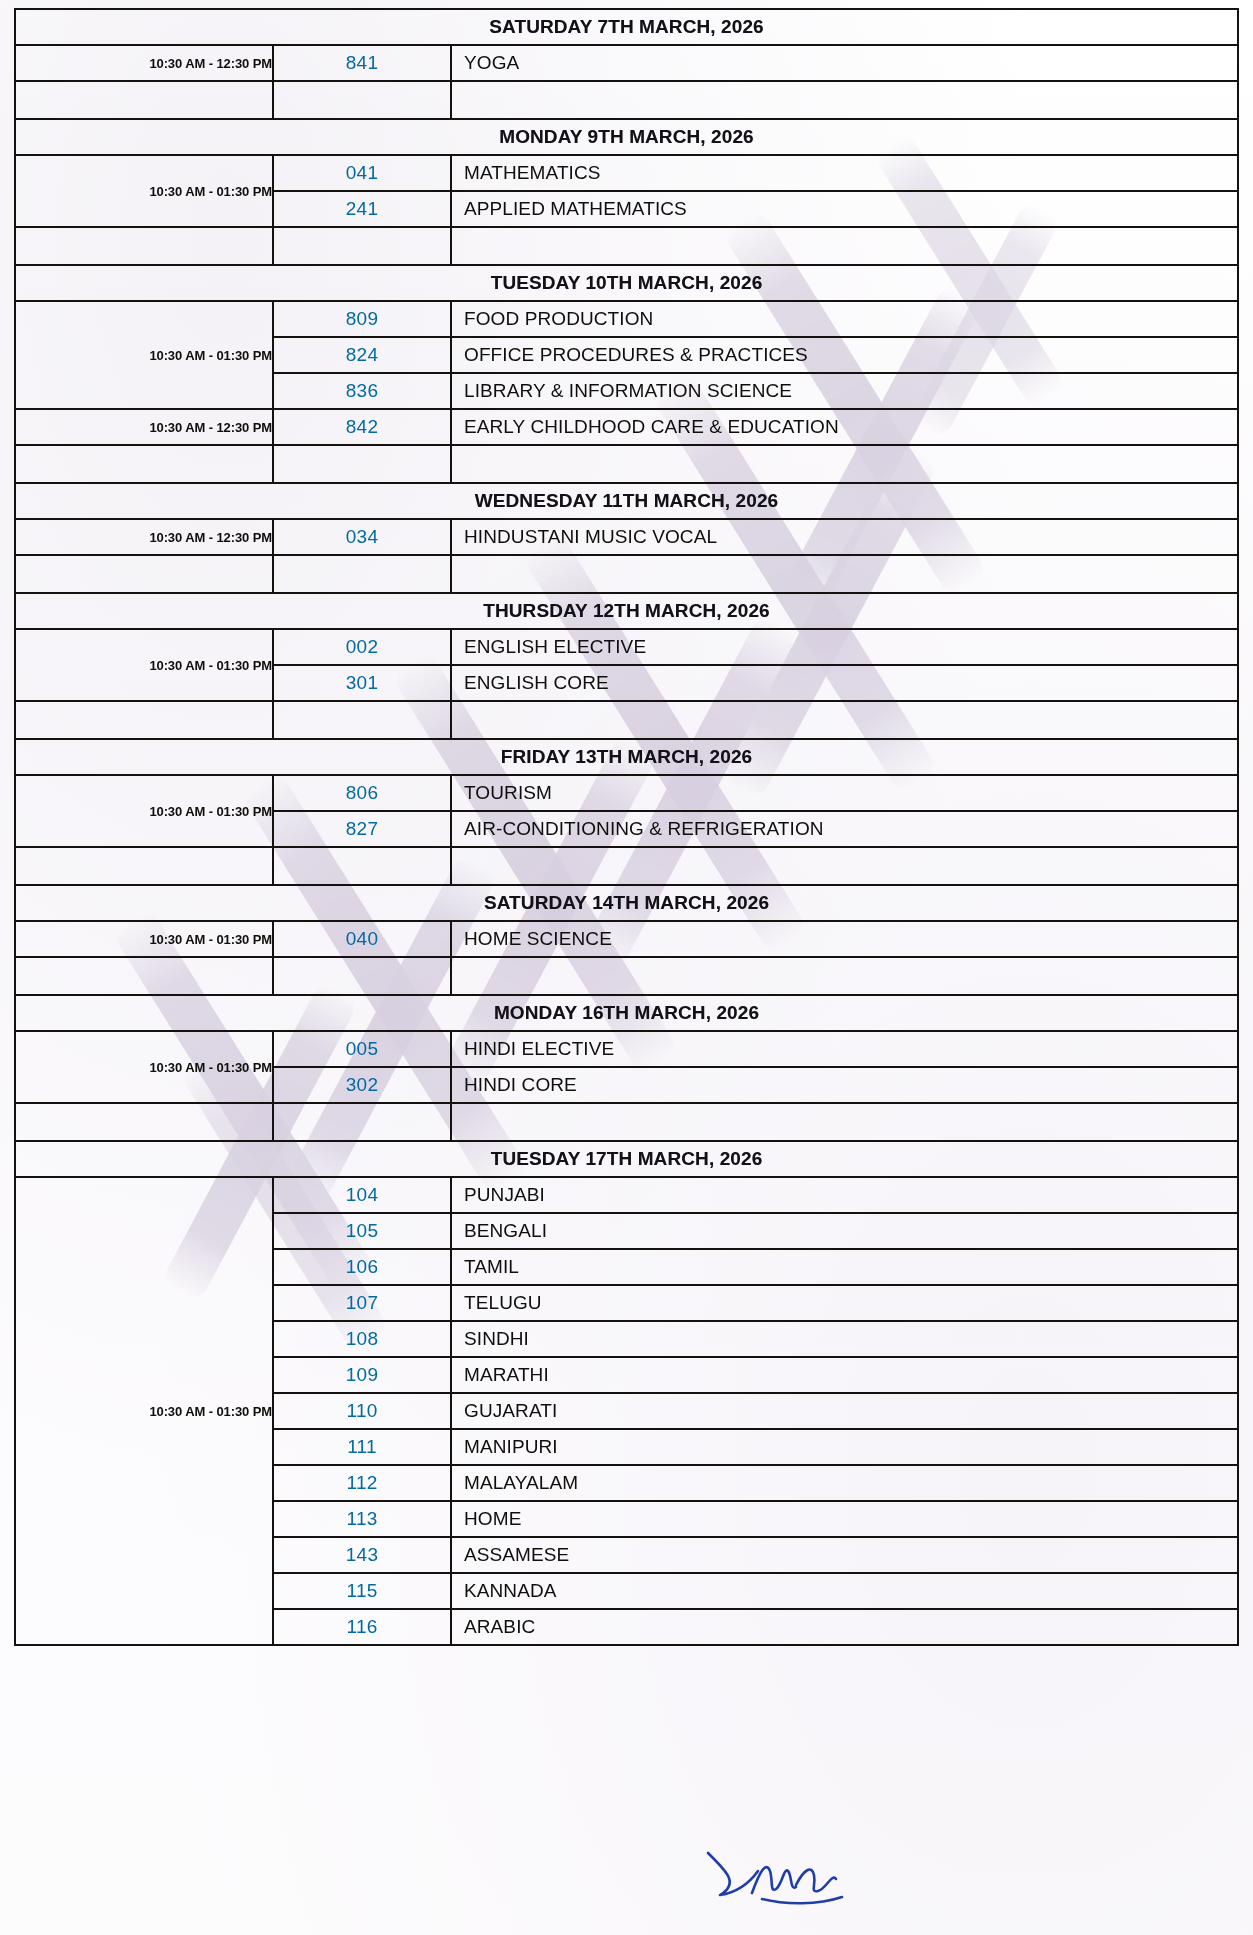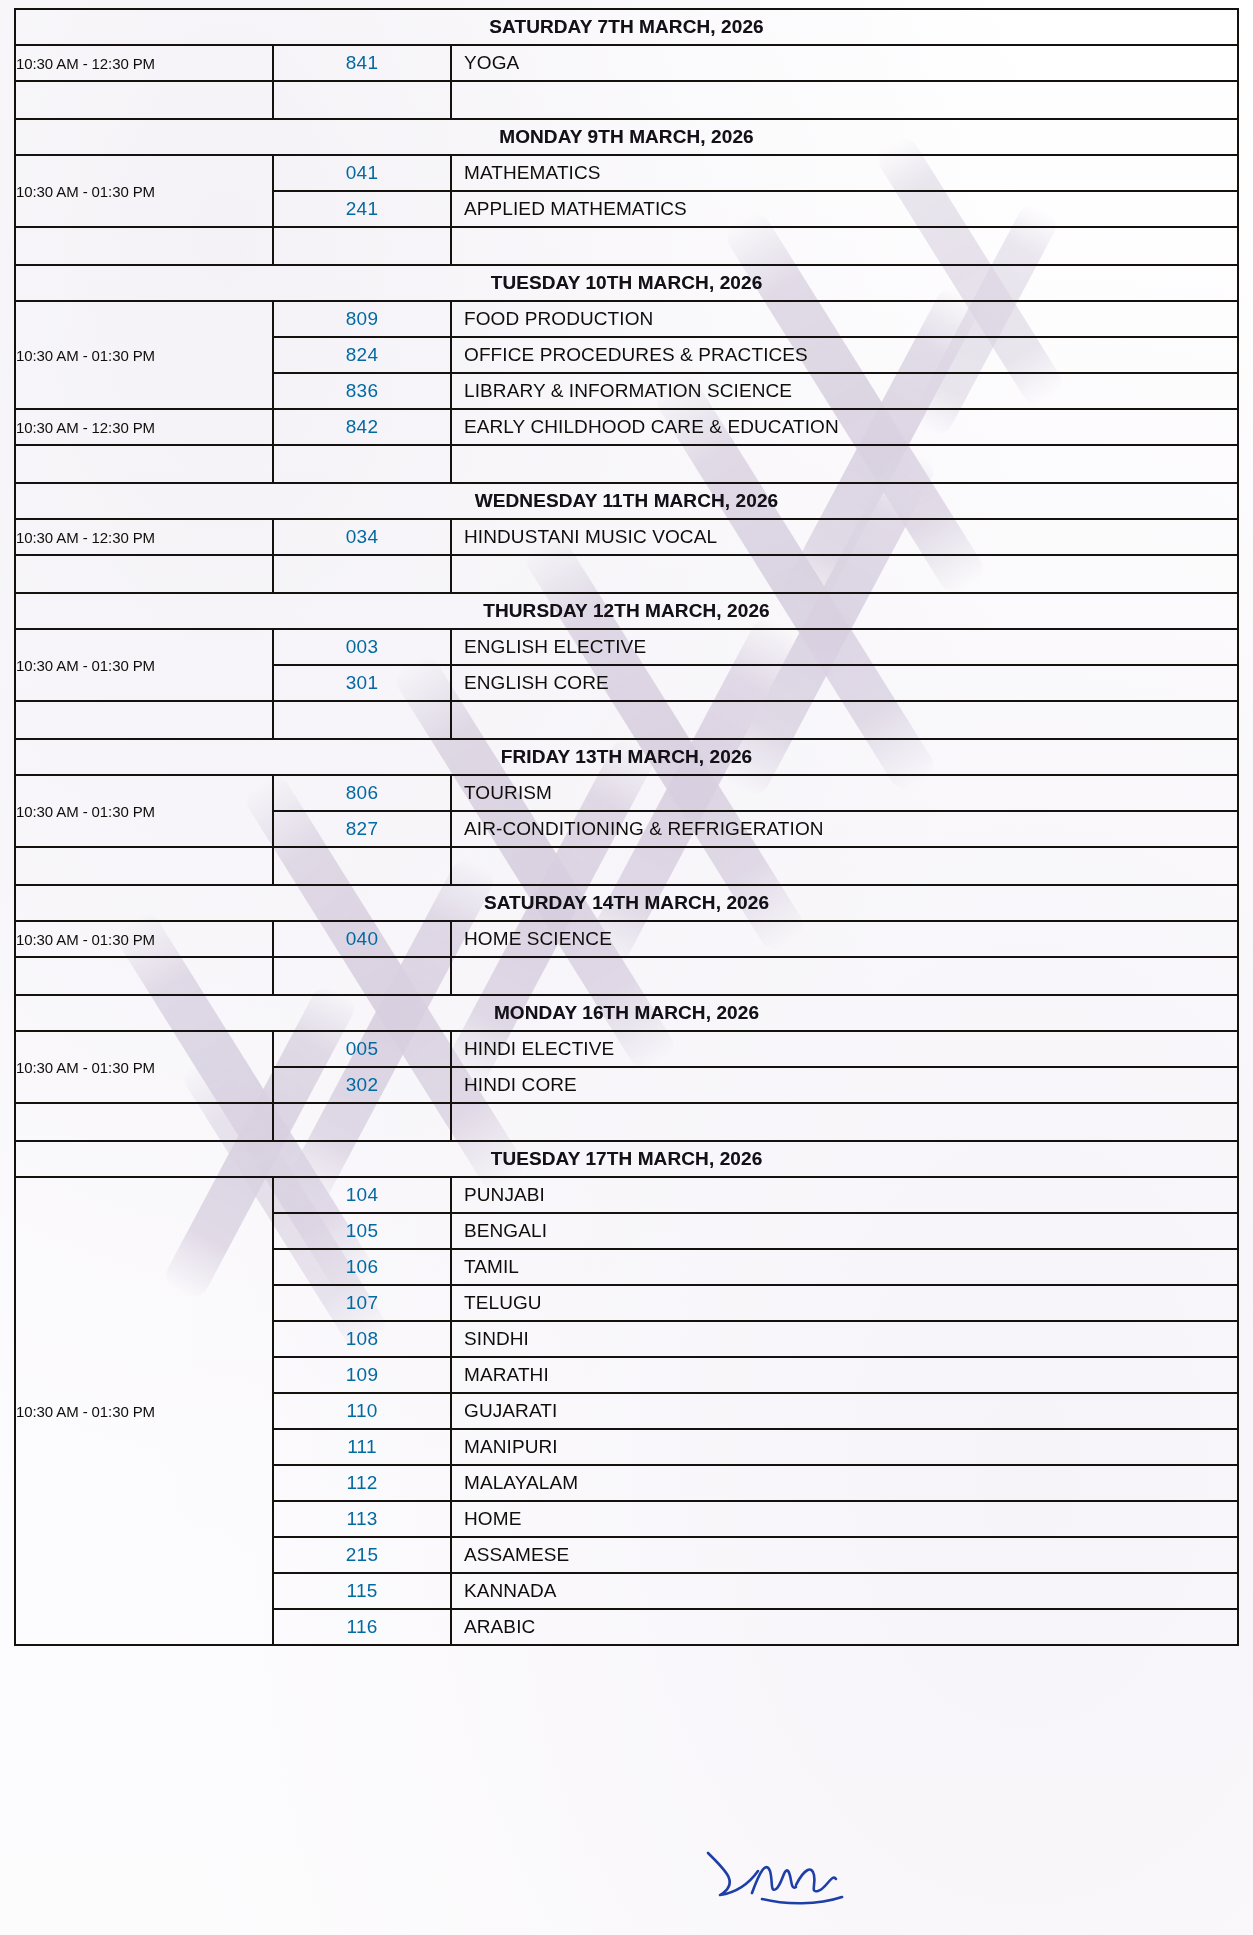--- a/index.html
+++ b/index.html
@@ -71,23 +71,23 @@
     text-align: center;
     font-weight: bold;
     font-size: 19px;
     letter-spacing: .1px;
     color: #141018;
     height: 34px;
     padding: 3px 0 5px 0;
     text-shadow: 0 0 .4px rgba(0,0,0,.35);
   }
   .cell-time {
-    text-align: left;
-    font-weight: normal;
-    font-size: 15px;
+    text-align: right;
+    font-weight: bold;
+    font-size: 13px;
     color: #100e0c;
     letter-spacing: -.1px;
     white-space: nowrap;
   }
   .cell-code {
     text-align: center;
     font-size: 19px;
     color: #0369a1;
     letter-spacing: .2px;
   }
@@ -215,21 +215,21 @@
           <tr class="spacer-row">
             <td>&nbsp;</td>
             <td>&nbsp;</td>
             <td>&nbsp;</td>
           </tr>
           <tr class="day-head">
             <td colspan="3">THURSDAY 12TH MARCH, 2026</td>
           </tr>
           <tr class="data-row">
             <td class="cell-time" rowspan="2">10:30 AM - 01:30 PM</td>
-            <td class="cell-code">003</td>
+            <td class="cell-code">002</td>
             <td class="cell-subj">ENGLISH ELECTIVE</td>
           </tr>
           <tr class="data-row">
             <td class="cell-code">301</td>
             <td class="cell-subj">ENGLISH CORE</td>
           </tr>
           <tr class="spacer-row">
             <td>&nbsp;</td>
             <td>&nbsp;</td>
             <td>&nbsp;</td>
@@ -319,21 +319,21 @@
           </tr>
           <tr class="data-row">
             <td class="cell-code">112</td>
             <td class="cell-subj">MALAYALAM</td>
           </tr>
           <tr class="data-row">
             <td class="cell-code">113</td>
             <td class="cell-subj">HOME</td>
           </tr>
           <tr class="data-row">
-            <td class="cell-code">215</td>
+            <td class="cell-code">143</td>
             <td class="cell-subj">ASSAMESE</td>
           </tr>
           <tr class="data-row">
             <td class="cell-code">115</td>
             <td class="cell-subj">KANNADA</td>
           </tr>
           <tr class="data-row">
             <td class="cell-code">116</td>
             <td class="cell-subj">ARABIC</td>
           </tr>

